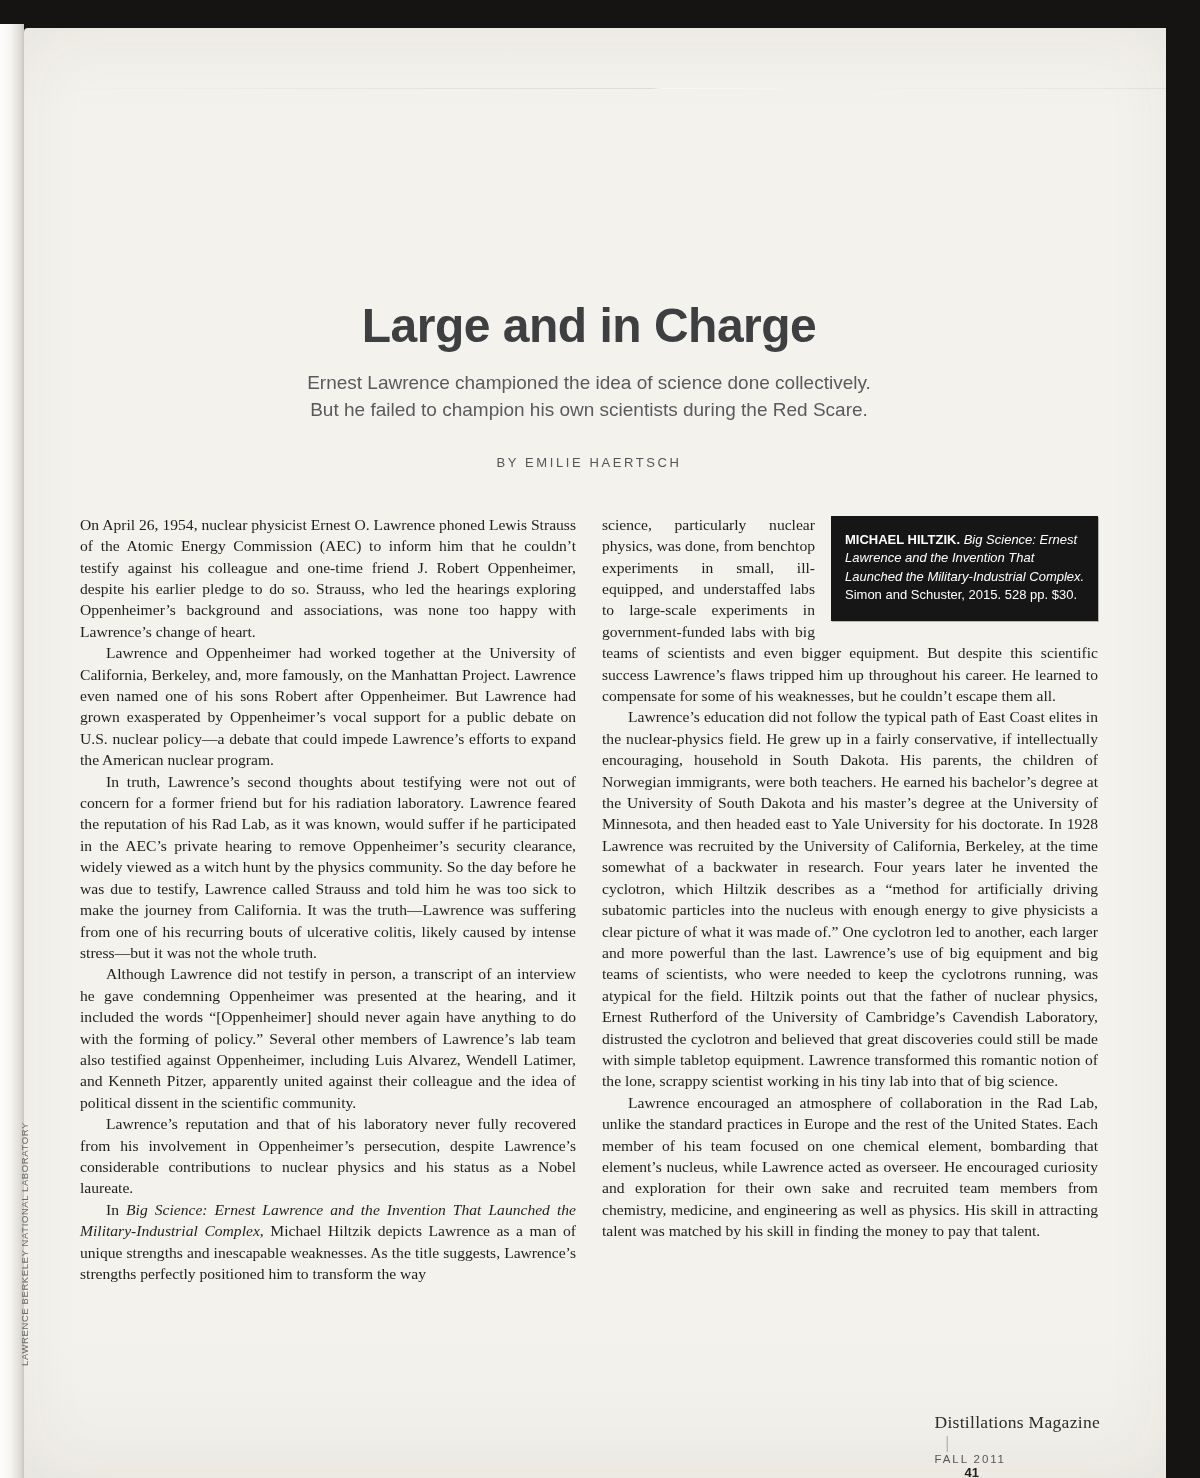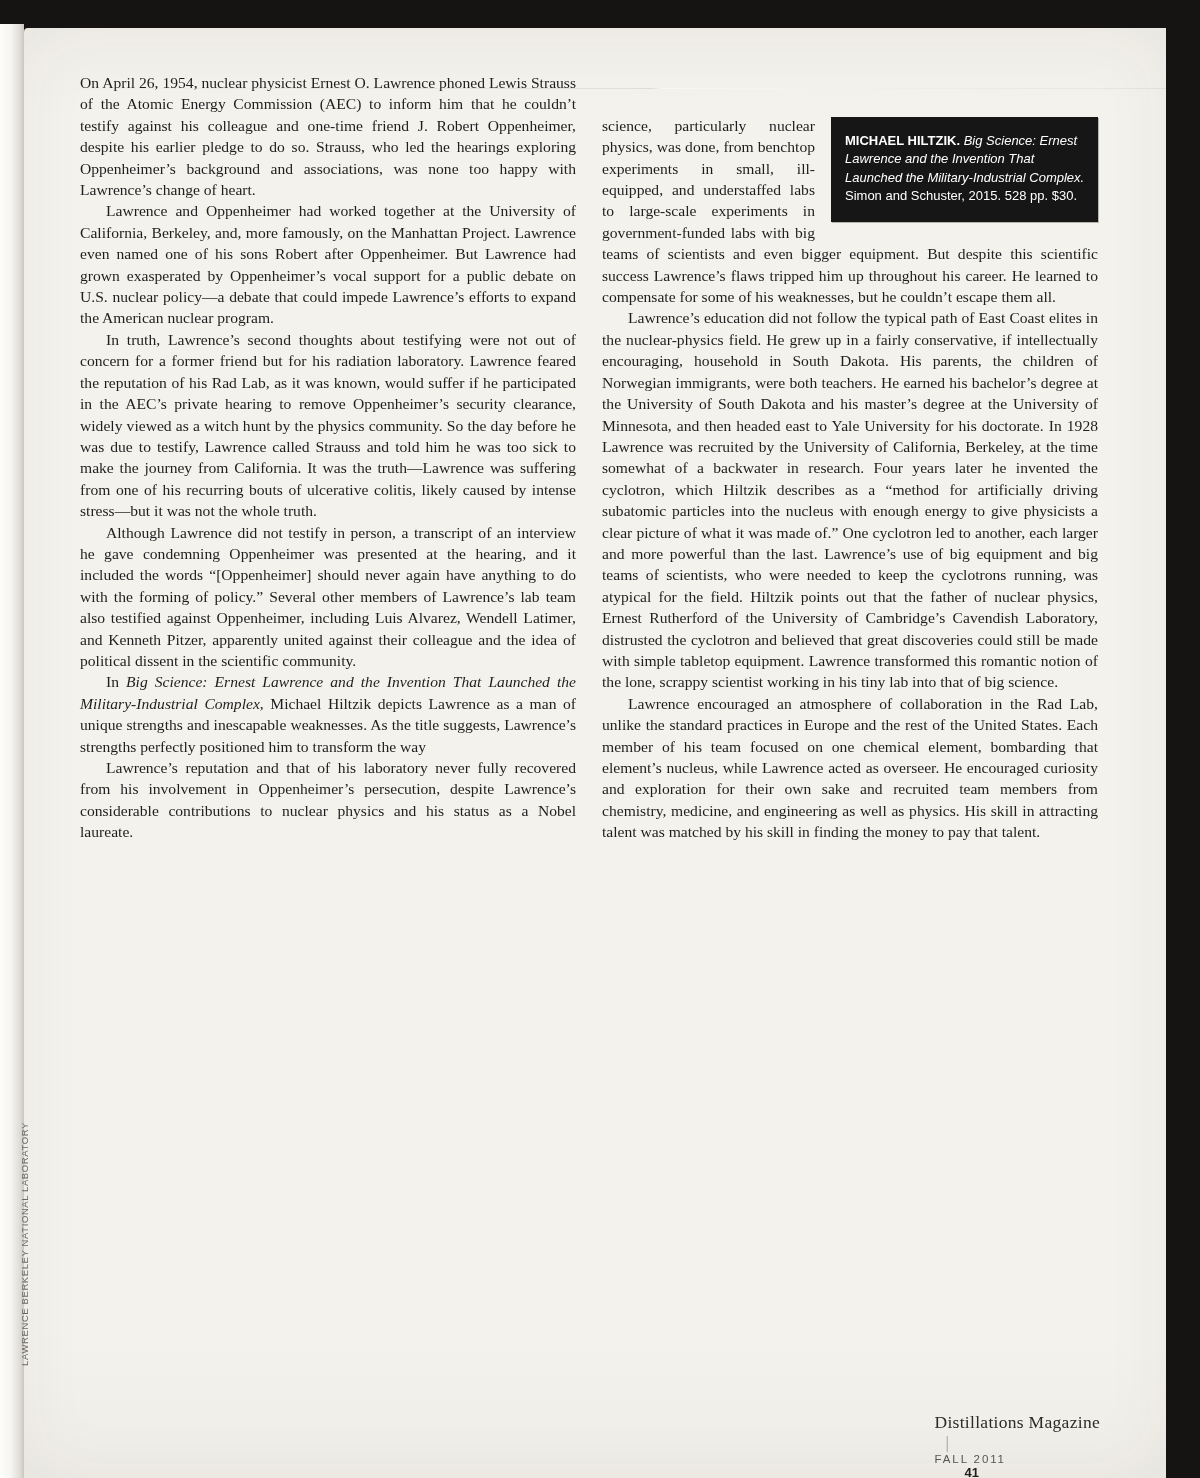--- a/index.html
+++ b/index.html
@@ -34,21 +34,21 @@
     font-size:19px;line-height:27px;color:#595a5d;
   }
   .byline{
     margin-top:32px;font-family:"Liberation Sans",sans-serif;
     font-size:13px;letter-spacing:2.6px;color:#55565a;
   }
   .columns{
     display:flex;gap:26px;margin-top:44px;
     text-align:justify;color:#1e1e1e;
     font-size:15.6px;line-height:21.4px;
-    hyphens:auto;align-items:flex-end;-webkit-hyphens:auto;
+    hyphens:auto;-webkit-hyphens:auto;
   }
   .col{width:496px}
   .col p{margin:0}
   .col p + p{text-indent:26px}
   .it{font-style:italic}
   .bd{font-weight:bold}
   .book-box{
     float:right;width:247px;
     background:#161616;color:#fff;
     padding:15px 6px 16px 14px;margin:2px 0 8px 16px;
@@ -78,29 +78,37 @@
 <body>
 
 <div class="edge-strip"></div>
 
 <div class="page">
   <div class="crease"></div>
 
   <div class="credit">LAWRENCE BERKELEY NATIONAL LABORATORY</div>
 
   <div class="content">
+    <header class="header">
+      <h1 class="title">Large and in Charge</h1>
+      <div class="subtitle">
+        <div>Ernest Lawrence championed the idea of science done collectively.</div>
+        <div>But he failed to champion his own scientists during the Red Scare.</div>
+      </div>
+      <div class="byline">BY EMILIE HAERTSCH</div>
+    </header>
 
     <div class="columns">
       <div class="col">
           <p><span>On April 26, 1954, nuclear physicist Ernest O. Lawrence phoned Lewis Strauss of the Atomic Energy Commission (AEC) to inform him that he couldn’t testify against his colleague and one-time friend J. Robert Oppenheimer, despite his earlier pledge to do so. Strauss, who led the hearings exploring Oppenheimer’s background and associations, was none too happy with Lawrence’s change of heart.</span></p>
           <p><span>Lawrence and Oppenheimer had worked together at the University of California, Berkeley, and, more famously, on the Manhattan Project. Lawrence even named one of his sons Robert after Oppenheimer. But Lawrence had grown exasperated by Oppenheimer’s vocal support for a public debate on U.S. nuclear policy—a debate that could impede Lawrence’s efforts to expand the American nuclear program.</span></p>
           <p><span>In truth, Lawrence’s second thoughts about testifying were not out of concern for a former friend but for his radiation laboratory. Lawrence feared the reputation of his Rad Lab, as it was known, would suffer if he participated in the AEC’s private hearing to remove Oppenheimer’s security clearance, widely viewed as a witch hunt by the physics community. So the day before he was due to testify, Lawrence called Strauss and told him he was too sick to make the journey from California. It was the truth—Lawrence was suffering from one of his recurring bouts of ulcerative colitis, likely caused by intense stress—but it was not the whole truth.</span></p>
           <p><span>Although Lawrence did not testify in person, a transcript of an interview he gave condemning Oppenheimer was presented at the hearing, and it included the words “[Oppenheimer] should never again have anything to do with the forming of policy.” Several other members of Lawrence’s lab team also testified against Oppenheimer, including Luis Alvarez, Wendell Latimer, and Kenneth Pitzer, apparently united against their colleague and the idea of political dissent in the scientific community.</span></p>
+          <p><span>Lawrence’s reputation and that of his laboratory never fully recovered from his involvement in Oppenheimer’s persecution, despite Lawrence’s considerable contributions to nuclear physics and his status as a Nobel laureate.</span></p>
           <p><span>In </span><span class="it">Big Science: Ernest Lawrence and the Invention That Launched the Military-Industrial Complex</span><span>, Michael Hiltzik depicts Lawrence as a man of unique strengths and inescapable weaknesses. As the title suggests, Lawrence’s strengths perfectly positioned him to transform the way</span></p>
-          <p><span>Lawrence’s reputation and that of his laboratory never fully recovered from his involvement in Oppenheimer’s persecution, despite Lawrence’s considerable contributions to nuclear physics and his status as a Nobel laureate.</span></p>
         </div>
       <div class="col">
         <aside class="book-box"><span class="bd">MICHAEL HILTZIK. </span><span class="it">Big Science: Ernest Lawrence and the Invention That Launched the Military-Industrial Complex.</span><span> Simon and Schuster, 2015. 528 pp. $30.</span></aside>
       <p><span>science, particularly nuclear physics, was done, from benchtop experiments in small, ill-equipped, and understaffed labs to large-scale experiments in government-funded labs with big teams of scientists and even bigger equipment. But despite this scientific success Lawrence’s flaws tripped him up throughout his career. He learned to compensate for some of his weaknesses, but he couldn’t escape them all.</span></p>
           <p><span>Lawrence’s education did not follow the typical path of East Coast elites in the nuclear-physics field. He grew up in a fairly conservative, if intellectually encouraging, household in South Dakota. His parents, the children of Norwegian immigrants, were both teachers. He earned his bachelor’s degree at the University of South Dakota and his master’s degree at the University of Minnesota, and then headed east to Yale University for his doctorate. In 1928 Lawrence was recruited by the University of California, Berkeley, at the time somewhat of a backwater in research. Four years later he invented the cyclotron, which Hiltzik describes as a “method for artificially driving subatomic particles into the nucleus with enough energy to give physicists a clear picture of what it was made of.” One cyclotron led to another, each larger and more powerful than the last. Lawrence’s use of big equipment and big teams of scientists, who were needed to keep the cyclotrons running, was atypical for the field. Hiltzik points out that the father of nuclear physics, Ernest Rutherford of the University of Cambridge’s Cavendish Laboratory, distrusted the cyclotron and believed that great discoveries could still be made with simple tabletop equipment. Lawrence transformed this romantic notion of the lone, scrappy scientist working in his tiny lab into that of big science.</span></p>
           <p><span>Lawrence encouraged an atmosphere of collaboration in the Rad Lab, unlike the standard practices in Europe and the rest of the United States. Each member of his team focused on one chemical element, bombarding that element’s nucleus, while Lawrence acted as overseer. He encouraged curiosity and exploration for their own sake and recruited team members from chemistry, medicine, and engineering as well as physics. His skill in attracting talent was matched by his skill in finding the money to pay that talent.</span></p>
         </div>
     </div>
   </div>
 

